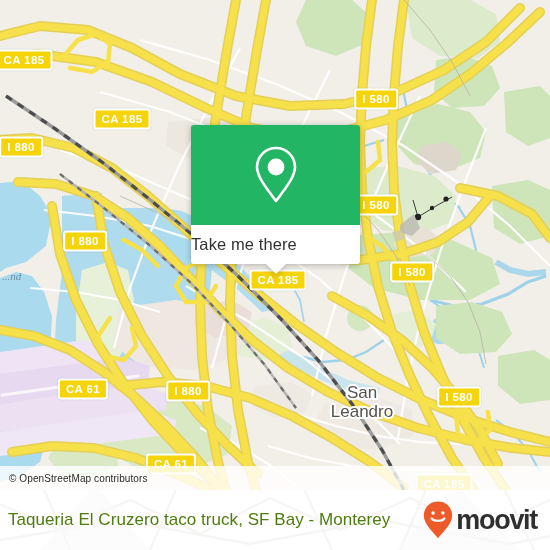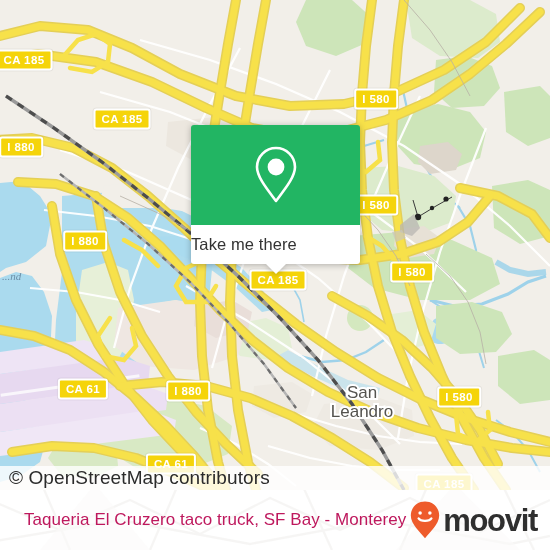--- a/index.html
+++ b/index.html
@@ -37,21 +37,21 @@
     left: 0;
     bottom: 0;
     width: 550px;
     height: 24px;
     background: rgba(255,255,255,0.80);
     display: flex;
     align-items: center;
     z-index: 40;
   }
   #attribution .attr-text {
-    font-size: 19px;
+    font-size: 10px;
     color: #2b2b2b;
     padding-left: 9px;
     letter-spacing: 0.1px;
     white-space: nowrap;
   }
 
   
   #callout {
     position: absolute;
     left: 191px;
@@ -112,34 +112,34 @@
   #footer-watermark {
     position: absolute;
     left: 0; top: 0; width: 550px; height: 60px;
     opacity: 0.30;
     pointer-events: none;
   }
   #footer-title {
     position: relative;
     z-index: 2;
     font-size: 17px;
-    color: #be185d;
-    padding-left: 24px;
+    color: #4d7c0f;
+    padding-left: 8px;
     white-space: nowrap;
     letter-spacing: 0.05px;
   }
   #brand {
     position: relative;
     z-index: 2;
     display: flex;
     align-items: center;
     padding-right: 13px;
   }
   #brand-wordmark {
-    font-size: 31px;
+    font-size: 27px;
     font-weight: bold;
     color: #2f2f2f;
     letter-spacing: -1.3px;
     line-height: 1;
     margin-left: 1px;
   }
 </style>
 </head>
 <body>
 

